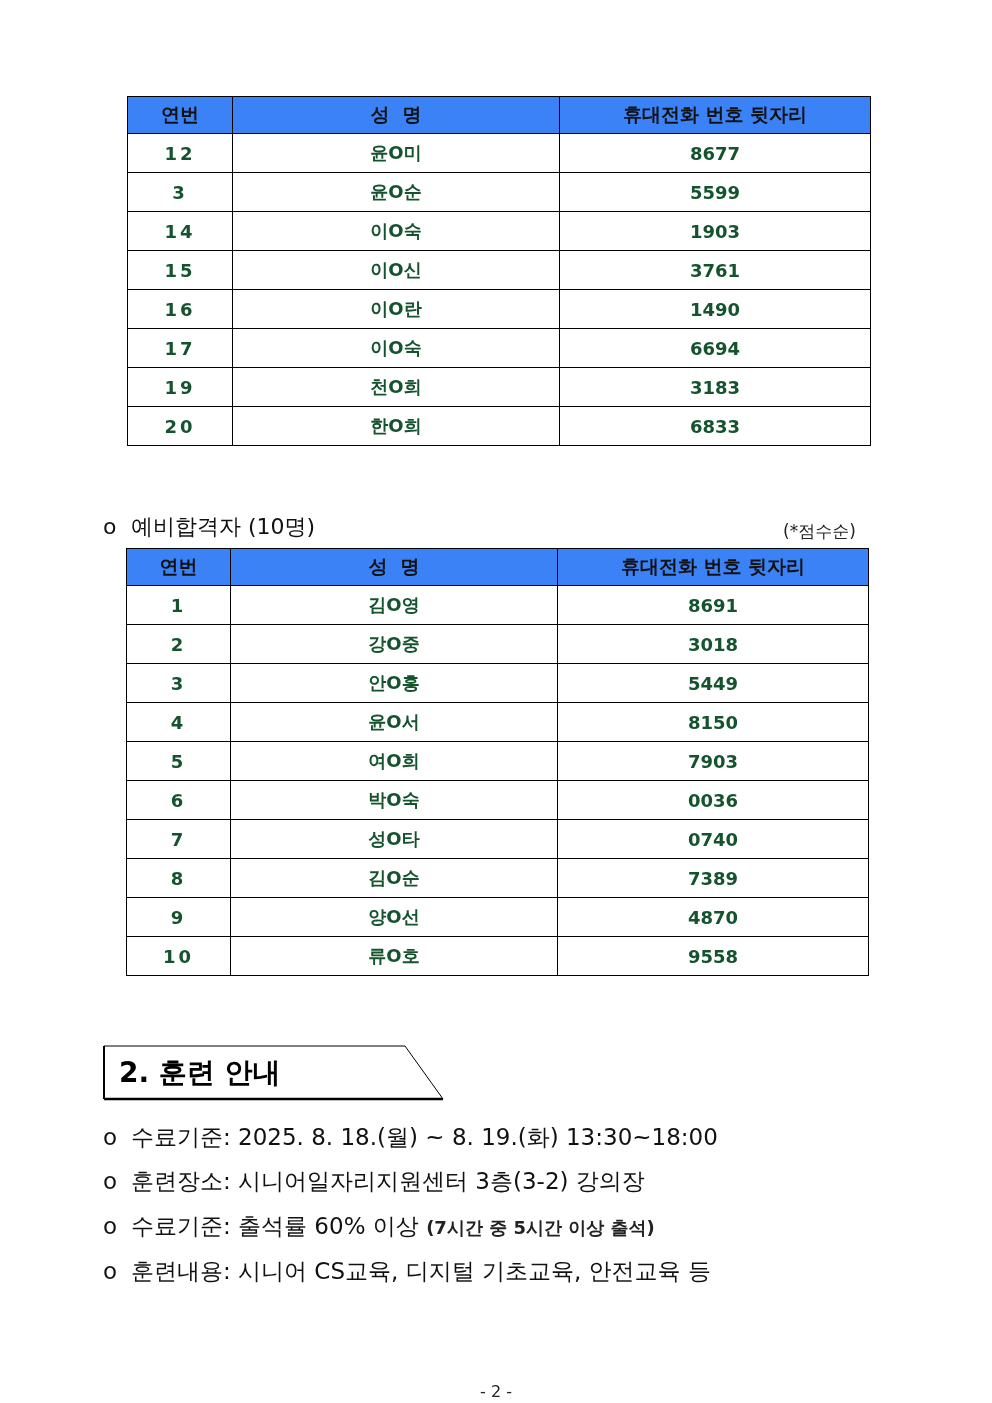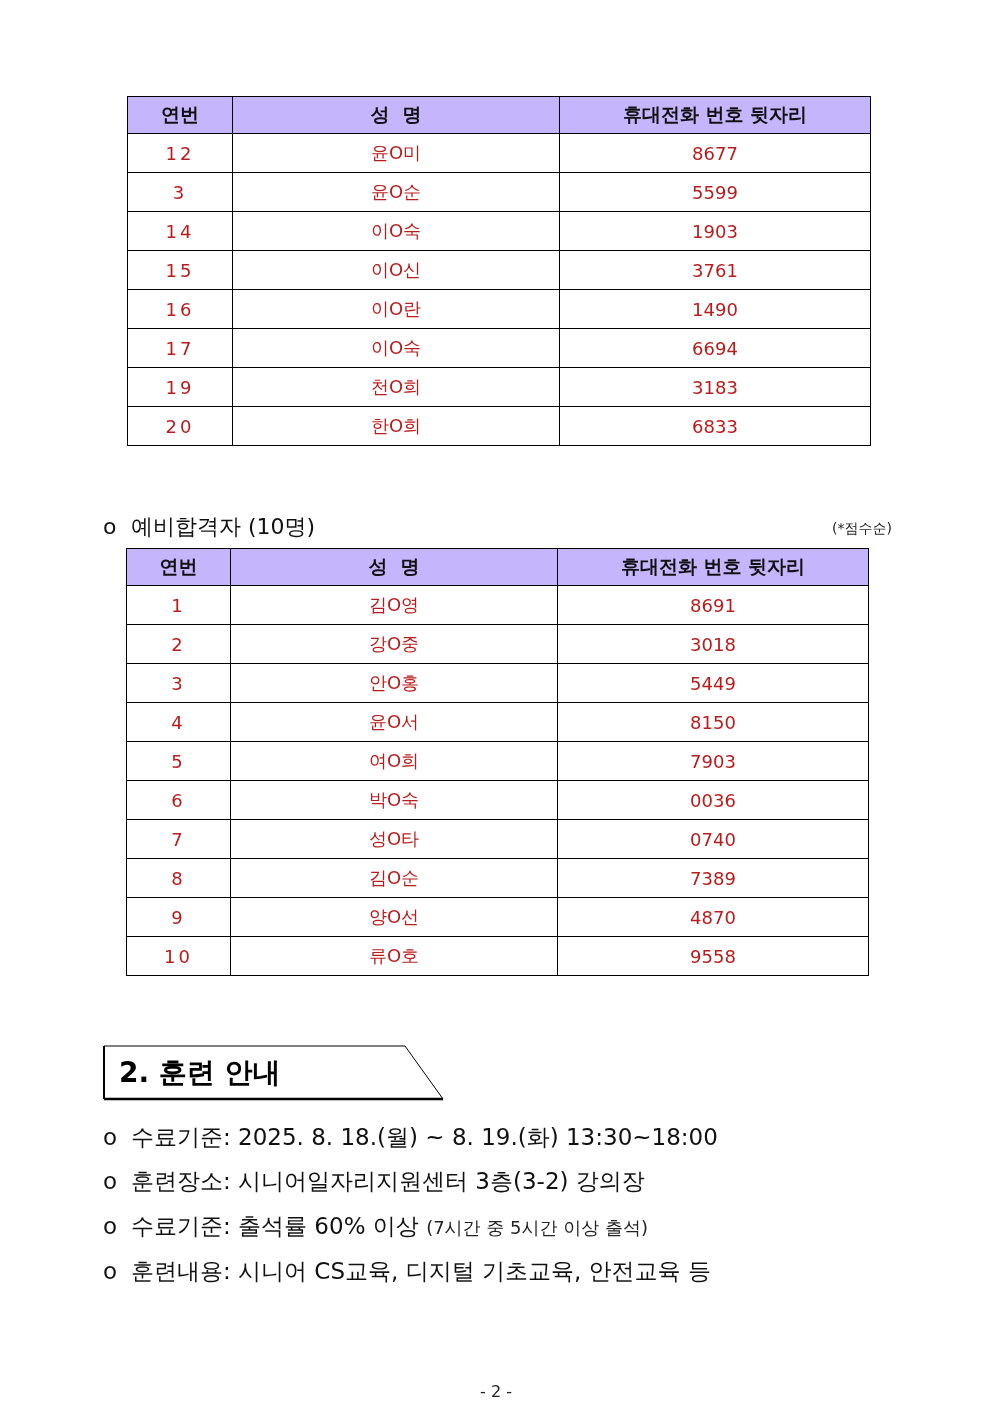--- a/index.html
+++ b/index.html
@@ -12,49 +12,49 @@
     table-layout: fixed;
     font-size: 18px;
   }
   table.roster th, table.roster td {
     border: 1px solid #000;
     text-align: center;
     vertical-align: middle;
     padding: 0;
   }
   table.roster th {
-    background: #c4b5fd;
+    background: #3b82f6;
     font-weight: bold;
     height: 37px;
     font-size: 19px;
   }
   table.roster td {
     height: 39px;
-    font-weight: normal;
-    color: #b91c1c;
+    font-weight: bold;
+    color: #14532d;
   }
   table.roster td.num { letter-spacing: 3px; }
 
   #t1 { left: 127px; top: 96px; width: 743px; }
   #t1 col.c1 { width: 105px; } #t1 col.c2 { width: 327px; } #t1 col.c3 { width: 311px; }
   #t2 { left: 126px; top: 548px; width: 742px; }
   #t2 col.c1 { width: 104px; } #t2 col.c2 { width: 327px; } #t2 col.c3 { width: 311px; }
 
   .bullet-line {
     position: absolute;
     left: 103px;
     font-size: 23px;
     white-space: nowrap;
     color: #111;
   }
   .bullet-line .bullet { display: inline-block; width: 28px; }
-  .bullet-line .small { font-size: 18px; color: #222; }
+  .bullet-line .small { font-size: 18px; color: #222; font-weight: bold; }
 
   #reserve-heading { top: 512px; font-size: 22px; }
-  #reserve-note { position: absolute; left: 832px; top: 520px; font-size: 14px; color: #222; }
+  #reserve-note { position: absolute; left: 783px; top: 520px; font-size: 17px; color: #222; }
 
   #section-box {
     position: absolute; left: 103px; top: 1045px; width: 340px; height: 71px;
   }
   #section-box svg { position: absolute; left: 0; top: 0; }
   #section-title {
     position: absolute; left: 16px; top: 9px;
     font-size: 28px; font-weight: bold; color: #000;
   }
 

